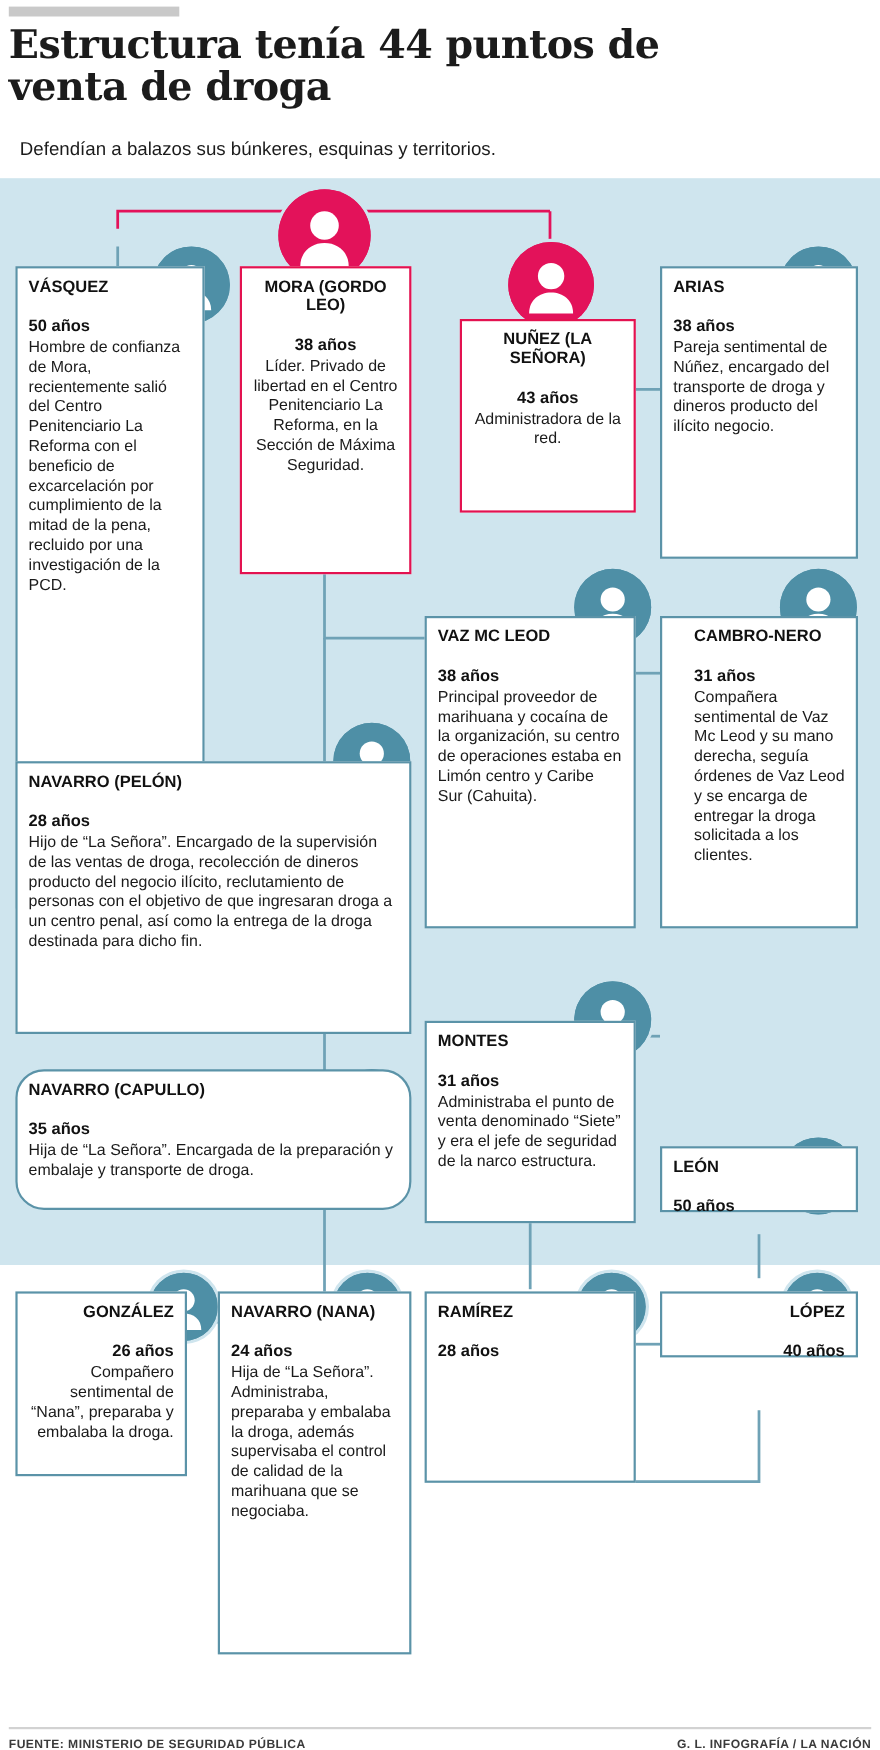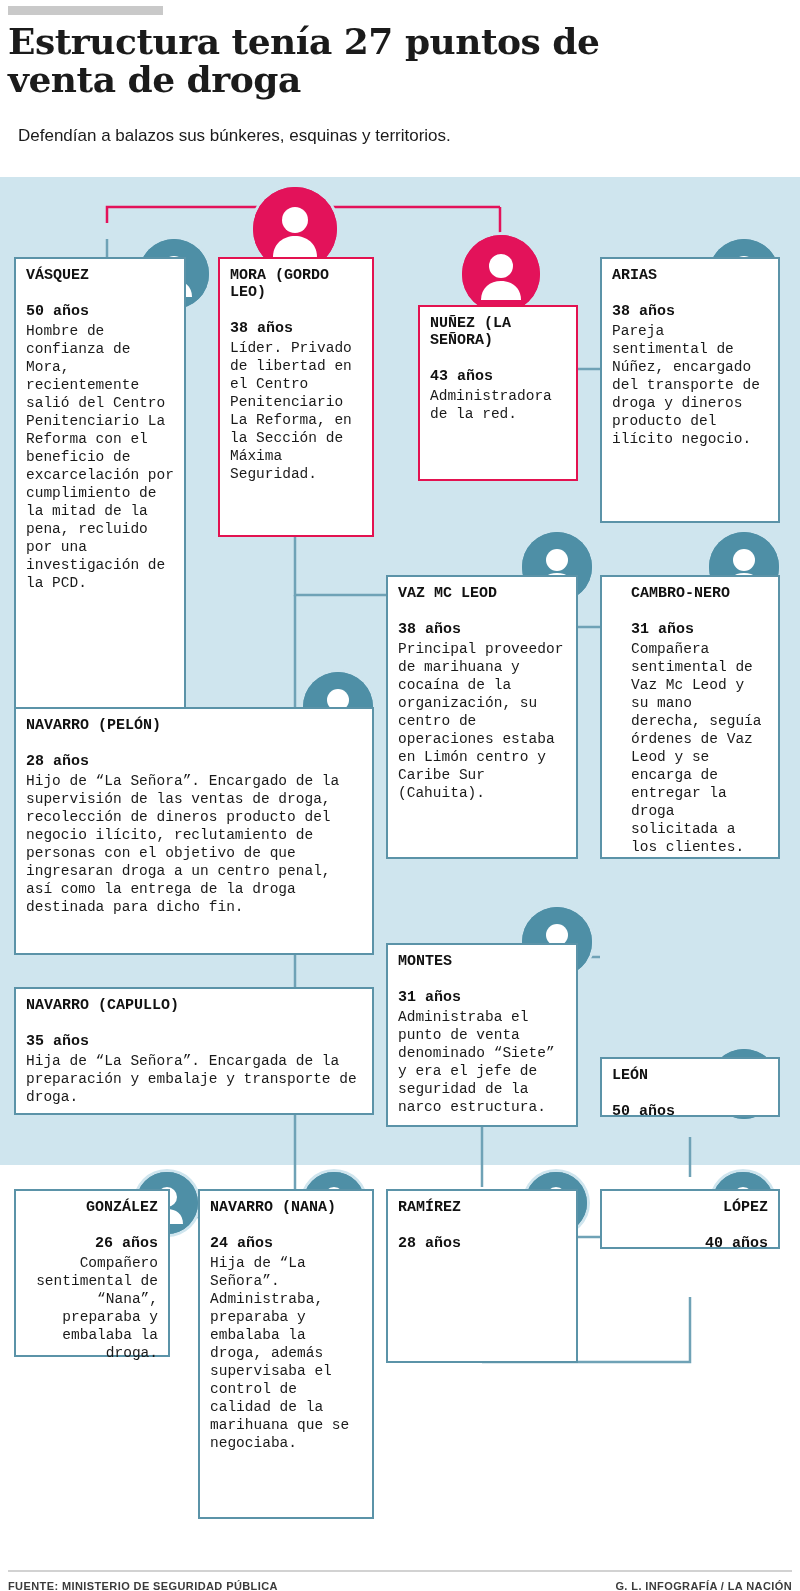--- a/index.html
+++ b/index.html
@@ -18,23 +18,22 @@
     position:absolute;left:8px;top:22px;width:700px;
     font-size:36px;line-height:38px;font-weight:bold;letter-spacing:-0.5px;
     font-family:"DejaVu Serif", serif;
     color:#1b1b1b;
   }
   .subtitle{
     position:absolute;left:18px;top:126px;width:760px;
     font-size:17px;color:#1b1b1b;
   }
   .canvas{
-    position:absolute;left:0;top:177px;width:800px;height:988px;
+    position:absolute;left:0;top:162px;width:800px;height:988px;
     background:#cfe5ee;
-    font-family:Liberation Mono, monospace;
   }
   .footer{
     position:absolute;left:0;top:1532px;width:800px;height:59px;background:#ffffff;margin-top:32px;
   }
   .footer .rule{position:absolute;left:8px;top:6px;width:784px;height:2px;background:#d2d2d2;}
   .footer .src{position:absolute;left:8px;top:16px;font-size:11px;letter-spacing:.4px;color:#3b3b3b;font-weight:bold;}
   .footer .cred{position:absolute;right:8px;top:16px;font-size:11px;letter-spacing:.4px;color:#3b3b3b;font-weight:bold;}
 
   
   .wires{position:absolute;left:0;top:0;width:800px;height:1370px;}
@@ -44,37 +43,37 @@
     position:absolute;
     background:#ffffff;
     border:2px solid #5b93a8;
     box-sizing:border-box;
     padding:8px 10px 10px 10px;
   }
   .card.red{border-color:#e31250;}
   .card .nm{font-weight:bold;font-size:15px;line-height:17px;color:#111;}
   .card .age{font-weight:bold;font-size:15px;line-height:18px;color:#111;margin-top:19px;}
   .card .desc{font-size:14.5px;line-height:18px;color:#1a1a1a;margin-top:1px;}
-  .card.center{text-align:left;}
+  .card.center{text-align:center;}
 
   
   .av{
     position:absolute;border-radius:50%;
     background:#4e8fa6;
     box-shadow:0 0 0 3px #cfe5ee;
   }
   .av.red{background:#e3125a;}
   .av svg{display:block;}
 </style>
 </head>
 <body>
 
 <div class="topbar"></div>
 
-<div class="title">Estructura tenía 27 puntos de venta de droga</div>
+<div class="title">Estructura tenía 44 puntos de venta de droga</div>
 <div class="subtitle">Defendían a balazos sus búnkeres, esquinas y territorios.</div>
 
 <div class="canvas">
 
   <svg class="wires" viewBox="0 0 800 1370" xmlns="http://www.w3.org/2000/svg">
     <g stroke="#e3125a" stroke-width="2.5" fill="none">
       <path d="M107,46 L107,30 L295,30"></path>
       <path d="M500,30 L295,30"></path>
       <path d="M500,30 L500,78"></path>
       <path d="M295,68 L295,30"></path>
@@ -253,21 +252,21 @@
     <div class="age">28 años</div>
     <div class="desc">Hijo de “La Señora”. Encargado de la supervisión de las ventas de droga, recolección de dineros producto del negocio ilícito, reclutamiento de personas con el objetivo de que ingresaran droga a un centro penal, así como la entrega de la droga destinada para dicho fin.</div>
   </div>
 
   <div class="card" style="left:386px;top:766px;width:192px;height:184px;">
     <div class="nm">MONTES</div>
     <div class="age">31 años</div>
     <div class="desc">Administraba el punto de venta denominado “Siete” y era el jefe de seguridad de la narco estructura.</div>
   </div>
 
-  <div class="card" style="left:14px;top:810px;width:360px;height:128px;">
+  <div class="card" style="left:14px;top:810px;width:360px;height:128px;border-radius:26px;">
     <div class="nm">NAVARRO (CAPULLO)</div>
     <div class="age">35 años</div>
     <div class="desc">Hija de “La Señora”. Encargada de la preparación y embalaje y transporte de droga.</div>
   </div>
 
   <div class="card" style="left:600px;top:880px;width:180px;height:60px;">
     <div class="nm">LEÓN</div>
     <div class="age">50 años</div>
   </div>
 

